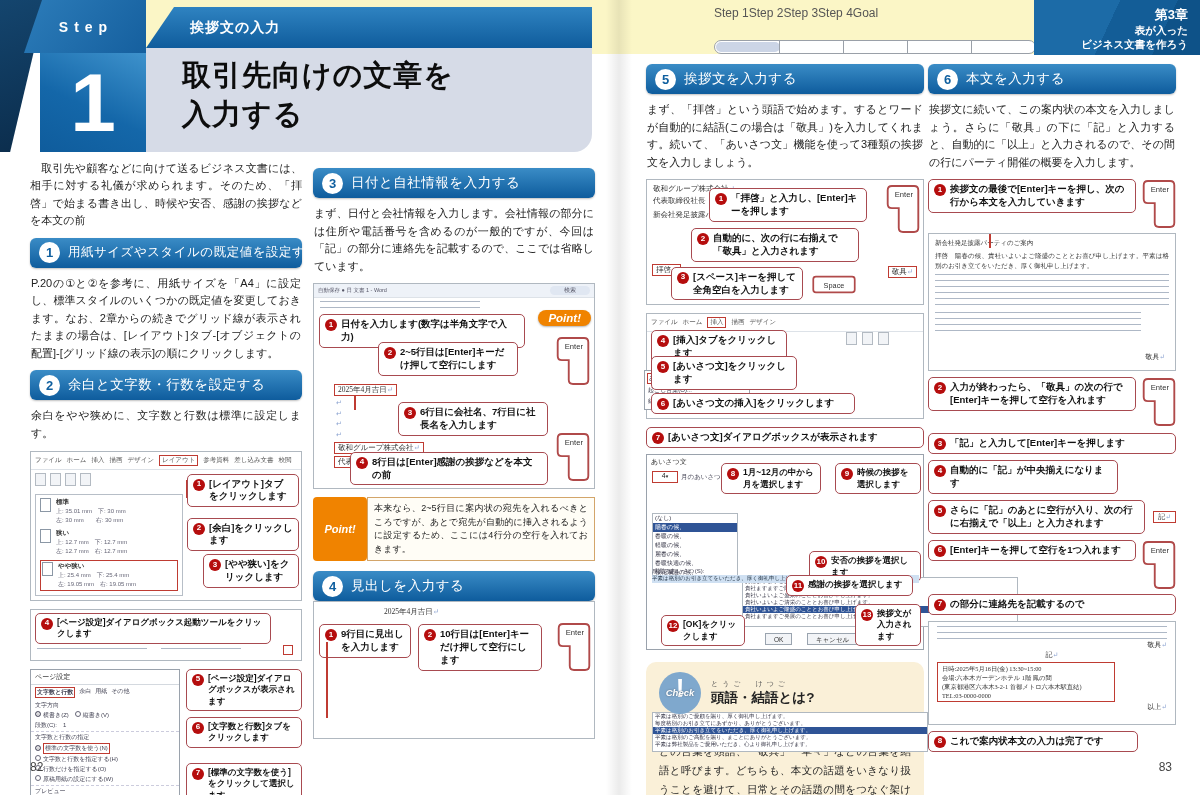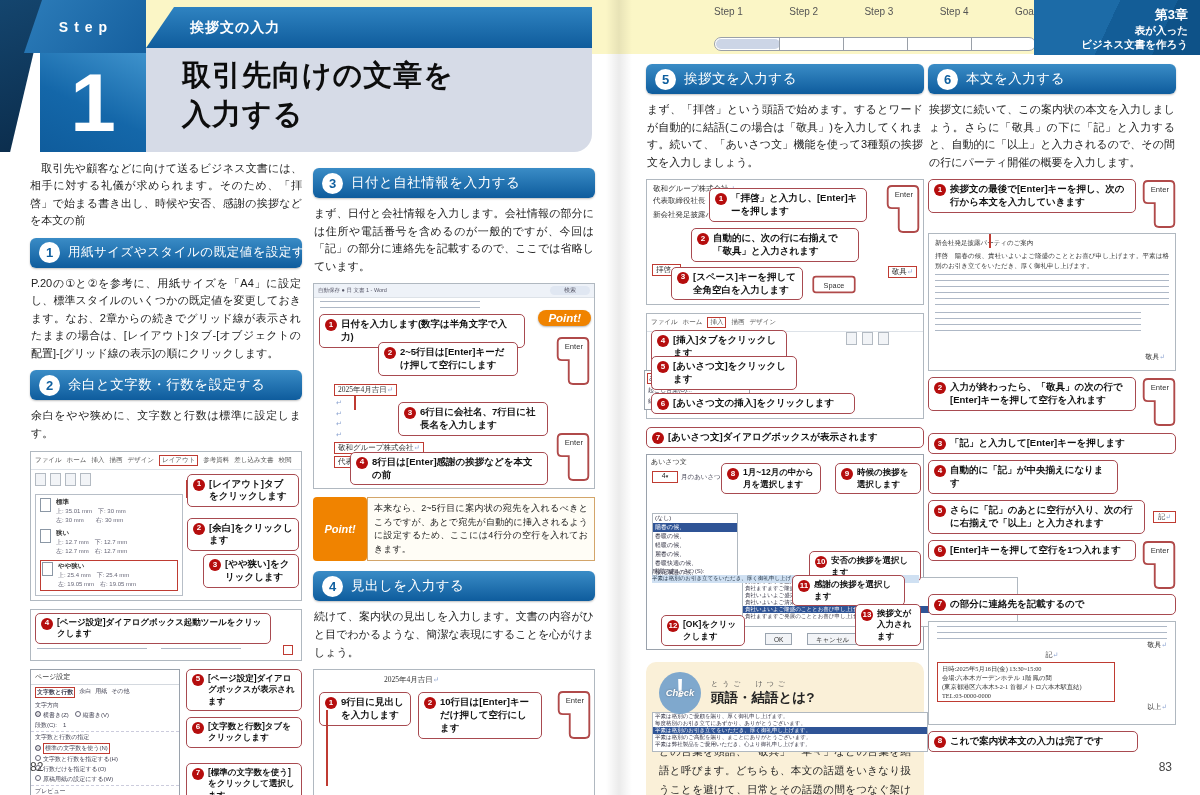--- a/index.html
+++ b/index.html
@@ -12,21 +12,21 @@
 .step-tab{position:absolute;left:24px;top:0;width:124px;height:53px;background:linear-gradient(130deg,#2c7cb9,#155f9e);clip-path:polygon(18px 0,100% 0,100% 100%,0 100%);display:flex;align-items:center;justify-content:center}
 .step-tab span{color:#fff;font-weight:700;font-size:14px;letter-spacing:6px}
 .step-big{position:absolute;left:40px;top:53px;width:106px;height:99px;background:linear-gradient(205deg,#3e92cc 0%,#1467a9 55%,#0f5c9c 100%);display:flex;align-items:center;justify-content:center}
 .step-big span{color:#fff;font-weight:700;font-size:82px;line-height:1}
 .yellow-band{position:absolute;left:146px;top:0;width:888px;height:54px;background:#fbf6c6}
 .topic-banner{position:absolute;left:146px;top:7px;width:446px;height:41px;background:linear-gradient(180deg,#2f83c1,#0f5c9c);clip-path:polygon(28px 0,100% 0,100% 100%,0 100%);display:flex;align-items:center}
 .topic-banner span{color:#fff;font-weight:700;font-size:14px;margin-left:44px;letter-spacing:1px}
 .title-box{position:absolute;left:146px;top:48px;width:446px;height:104px;background:#d6dbe7;border-radius:0 0 18px 0;padding:8px 0 0 36px}
 .title-box div{font-size:29px;font-weight:700;color:#0d0d0d;line-height:1.35;letter-spacing:1px}
 .progress{position:absolute;left:714px;top:6px;width:322px;height:42px}
-.plabels{display:flex;justify-content:space-between;font-size:10px;color:#555;margin-bottom:20px}
+.plabels{display:flex;justify-content:flex-start;font-size:12px;color:#555;margin-bottom:20px}
 .pbar{position:relative;height:14px;border:1px solid #9aa0a8;border-radius:8px;background:#fff}
 .pfill{position:absolute;left:1px;top:1px;bottom:1px;width:20%;background:#ccd5e6;border-radius:7px}
 .ptick{position:absolute;top:0;bottom:0;width:1px;background:#9aa0a8}
 .chapter-box{position:absolute;left:1034px;top:0;width:166px;height:55px;background:linear-gradient(115deg,#1c6ba7 0 45%,#135d97 45% 75%,#0e5288 75%);color:#fff;text-align:right;padding:6px 12px 0 0}
 .chapter-box .l1{font-size:13px;font-weight:700}
 .chapter-box .l2{font-size:10.5px;font-weight:700;line-height:1.3}
 .gutter{position:absolute;left:606px;top:0;width:26px;height:795px;background:linear-gradient(90deg,rgba(0,0,0,0) 0,rgba(0,0,0,.08) 50%,rgba(0,0,0,0) 100%)}
 
 .col{position:absolute}
 .intro{font-size:11px;line-height:1.58;text-align:justify;color:#1d1d1d}
@@ -287,21 +287,20 @@
 
     <div style="display:flex;gap:0;margin-top:8px;align-items:stretch">
       <div class="ptag">Point!</div>
       <div class="pbox">本来なら、2~5行目に案内状の宛先を入れるべきところですが、あとで宛先が自動的に挿入されるように設定するため、ここには4行分の空行を入れておきます。</div>
     </div>
 
     <div class="sechead" style="margin-top:10px">
       <span class="num">4</span>
       <span class="t">見出しを入力する</span>
     </div>
-    <p class="body">続けて、案内状の見出しを入力します。文書の内容がひと目でわかるような、簡潔な表現にすることを心がけましょう。</p>
 
     <div class="shot" style="height:138px">
       <span class="doc abs" style="top:5px;left:70px"><span>2025年4月吉日</span><span class="pil">↵</span></span>
       <div class="co abs" style="top:22px;left:5px;width:92px">
           <span class="n">1</span>
           <span>9行目に見出しを入力します</span>
         </div>
       <div class="co abs" style="top:22px;left:104px;width:124px">
           <span class="n">2</span>
           <span>10行目は[Enter]キーだけ押して空行にします</span>
@@ -421,21 +420,21 @@
         </div>
       <span class="abs" style="left:5px;top:112px;font-size:6px;color:#445">感謝のあいさつ(S):</span>
       <div class="abs" style="left:5px;top:120px;right:4px;height:8px;background:#cfe0f2;font-size:5.5px;color:#234;white-space:nowrap;overflow:hidden">平素は格別のお引き立てをいただき、厚く御礼申し上げます。</div>
       <div class="shot abs" style="left:5px;top:129px;right:4px;height:40px;overflow:hidden">
         <div style="font-size:5.5px;color:#334;padding:0 2px;white-space:nowrap">平素は格別のご愛顧を賜り、厚く御礼申し上げます。</div>
         <div style="font-size:5.5px;color:#334;padding:0 2px;white-space:nowrap">毎度格別のお引き立てにあずかり、ありがとうございます。</div>
         <div class="sel" style="font-size:5.5px;padding:0 2px;white-space:nowrap">平素は格別のお引き立てをいただき、厚く御礼申し上げます。</div>
         <div style="font-size:5.5px;color:#334;padding:0 2px;white-space:nowrap">平素は格別のご高配を賜り、まことにありがとうございます。</div>
         <div style="font-size:5.5px;color:#334;padding:0 2px;white-space:nowrap">平素は弊社製品をご愛用いただき、心より御礼申し上げます。</div>
       </div>
-      <div class="co abs small" style="top:120px;right:18px;width:113px">
+      <div class="co abs small" style="top:120px;right:10px;width:127px">
           <span class="n">11</span>
           <span>感謝の挨拶を選択します</span>
         </div>
       <div class="co abs small" style="bottom:3px;left:14px;width:84px">
           <span class="n">12</span>
           <span>[OK]をクリックします</span>
         </div>
       <span class="btn rb abs" style="left:118px;bottom:4px">OK</span>
       <span class="btn abs" style="left:160px;bottom:4px">キャンセル</span>
       <div class="co abs small" style="bottom:3px;right:2px;width:66px">

